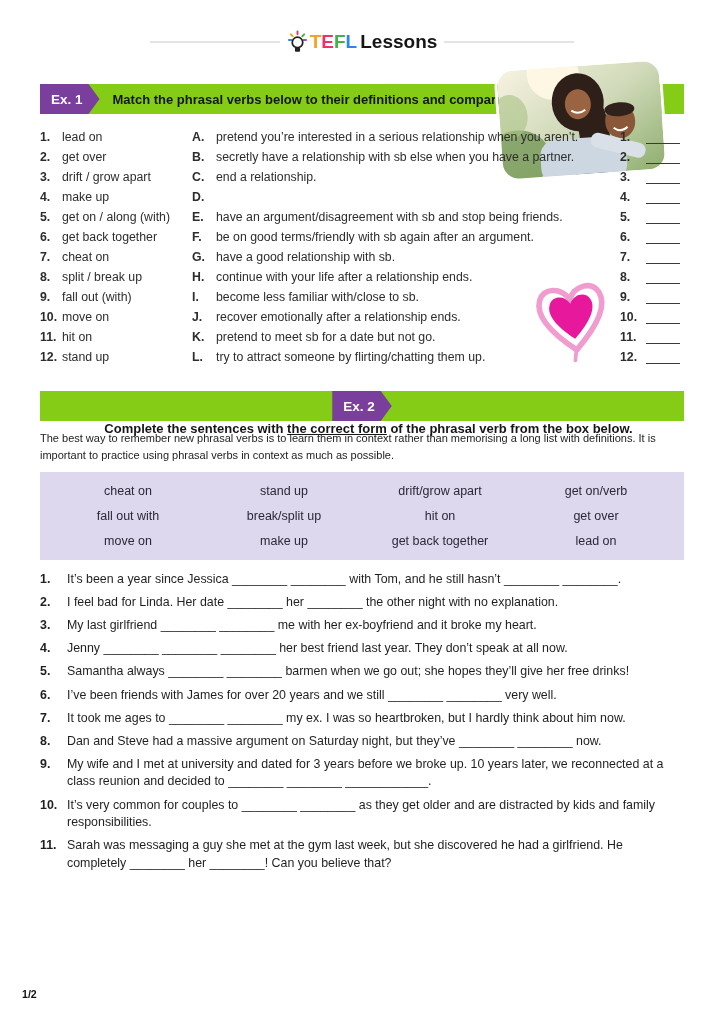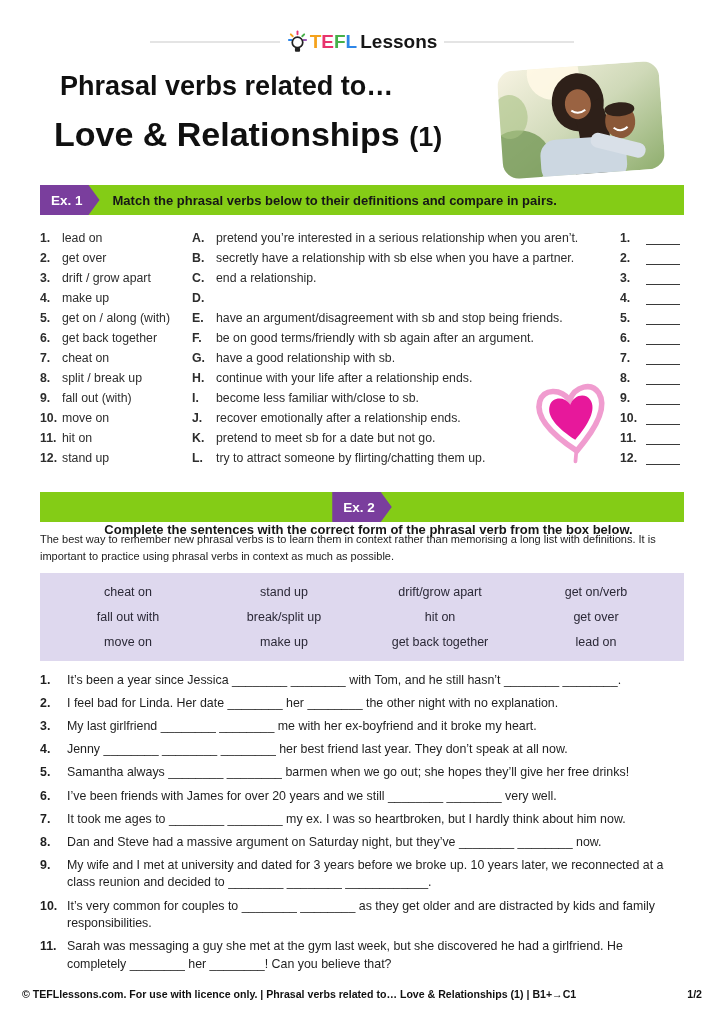--- a/index.html
+++ b/index.html
@@ -31,21 +31,21 @@
   .exbar { margin:0 40px; height:30px; background:#84cc16; display:flex; align-items:center; }
   .exbar.first { margin-top:31px; }
   .exbar.second { margin-top:24px;flex-direction:column; }
   .badge {
     flex:none; height:30px; display:flex; align-items:center;
     background:#7a3e9d; color:#fff; font-weight:700; font-size:13.5px;
     padding:0 17px 0 11px;
     clip-path:polygon(0 0, calc(100% - 11px) 0, 100% 50%, calc(100% - 11px) 100%, 0 100%);
   }
   .instr { font-weight:700; font-size:13px; color:#161616; margin-left:13px; }
-  .instr .u { }
+  .instr .u { text-decoration:underline; }
   
   .match { display:flex; margin:13px 40px 0; font-size:12.3px; position:relative; }
   .mrow { display:flex; height:20px; align-items:center; white-space:nowrap; }
   .mnum { font-weight:700; width:22px; flex:none; }
   .col-verbs { width:152px; flex:none; }
   .col-defs { flex:1; min-width:0; }
   .col-defs .mnum { width:24px; }
   .col-ans { width:64px; flex:none; }
   .col-ans .mnum { width:26px; }
   .ans-blank { display:inline-block; width:34px; border-bottom:1.6px solid #3a3a3a; height:13px; }
@@ -88,27 +88,20 @@
       </svg>
       <span class="letter" style="color:#F5A21C">T</span>
         <span class="letter" style="color:#E8336D">E</span>
         <span class="letter" style="color:#46B049">F</span>
         <span class="letter" style="color:#2E86E8">L</span>
       <span class="rest">Lessons</span>
     </div>
     <div class="rule"></div>
   </div>
 
-  <div class="headings">
-    <div class="subtitle">Phrasal verbs related to…</div>
-    <div class="title">
-      <span>Love &amp; Relationships</span>
-      <span class="suffix">(1)</span>
-    </div>
-  </div>
 
   <div class="photo">
     <svg width="162" height="108" viewBox="0 0 162 108" preserveAspectRatio="none">
       <defs>
         <linearGradient id="pg" x1="0" y1="0" x2="1" y2="1">
           <stop offset="0" stop-color="#f7f3e2"></stop>
           <stop offset="0.5" stop-color="#cfd9b8"></stop>
           <stop offset="1" stop-color="#8fae6e"></stop>
         </linearGradient>
       </defs>
@@ -355,17 +348,16 @@
         <span class="snum">10.</span>
         <span>It’s very common for couples to ________ ________ as they get older and are distracted by kids and family responsibilities.</span>
       </div>
     <div class="sentence">
         <span class="snum">11.</span>
         <span>Sarah was messaging a guy she met at the gym last week, but she discovered he had a girlfriend. He completely ________ her ________! Can you believe that?</span>
       </div>
   </div>
 
   <div class="footer">
-    <span>© TEFLlessons.com. For use with licence only. | Phrasal verbs related to… Love &amp; Relationships (1) | B1+→C1</span>
     <span>1/2</span>
   </div>
 
 </div>
 
 </body></html>

